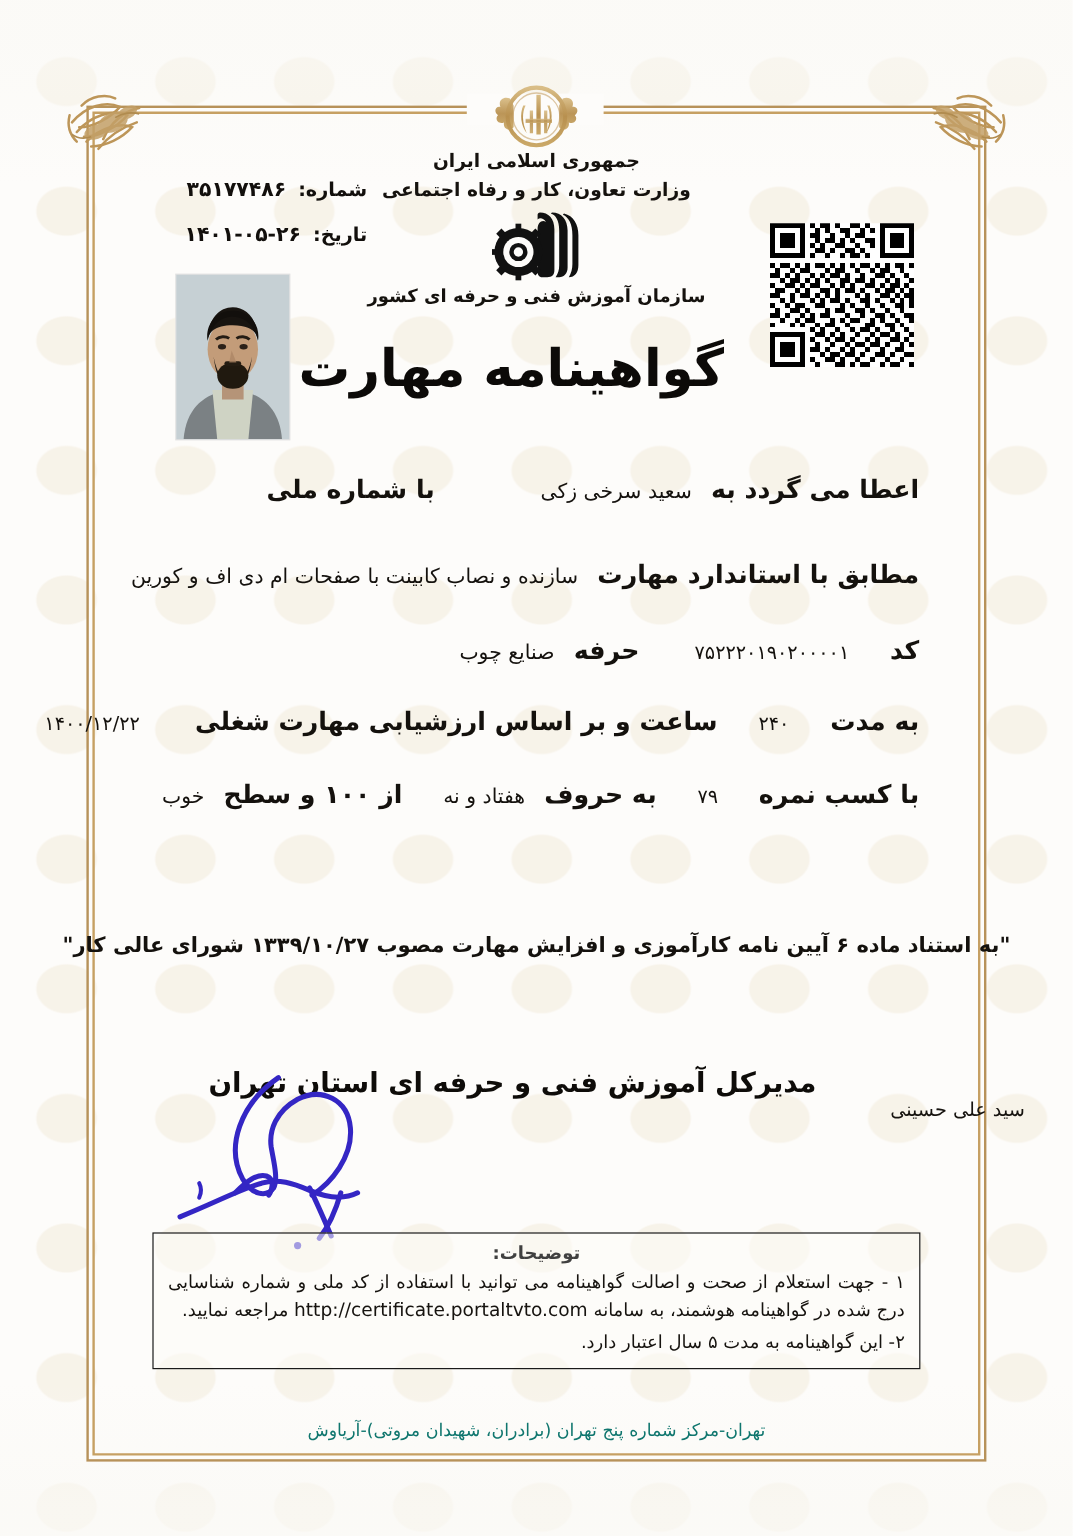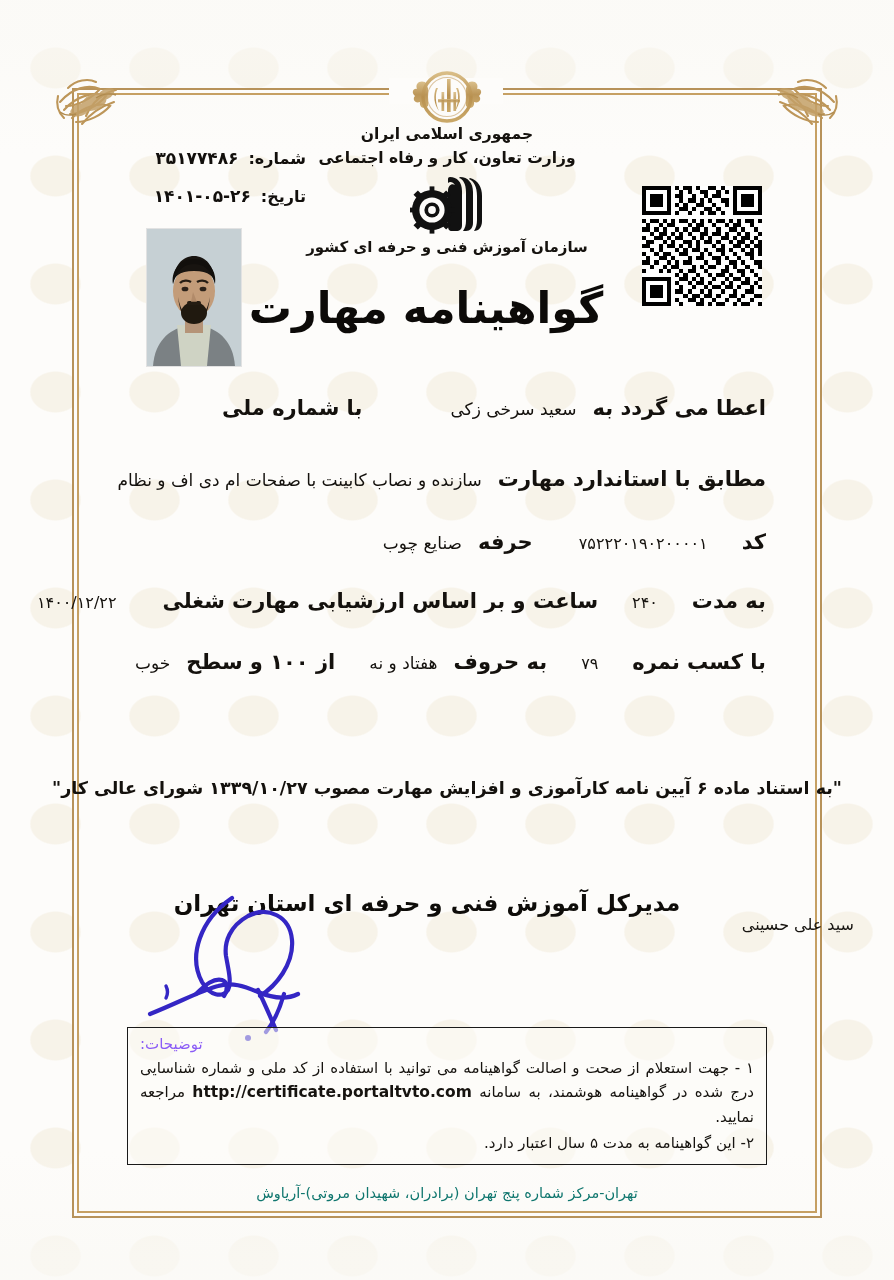--- a/index.html
+++ b/index.html
@@ -164,32 +164,32 @@
 
   
   #notes{
     position:absolute;left:127px;right:127px;top:1027px;
     border:1.5px solid #1a1a1a;
     background:rgba(253,252,248,.55);
     padding:6px 12px 8px;
     box-sizing:border-box;
   }
   #notes-title{
-    font-weight:normal;font-size:15px;color:#8b5cf6;
-    text-align:left;margin:1px 0 3px;
+    font-weight:bold;font-size:15px;color:#404040;
+    text-align:center;margin:1px 0 3px;
   }
   .note{
     font-size:15px;color:#16130f;line-height:1.62;
     text-align:justify;text-align-last:right;
     margin:0 0 1px;
   }
   .note .url{
     font-family:"DejaVu Sans","Liberation Sans",sans-serif;
     direction:ltr;display:inline-block;
-    letter-spacing:0;font-size:15.5px;font-weight:bold;
+    letter-spacing:0;font-size:15.5px;
   }
   #center-line{
     position:absolute;left:0;right:0;top:1185px;
     text-align:center;font-size:14.5px;color:#0f766e;
   }
 </style>
 </head>
 <body>
 
 <div id="page">
@@ -589,21 +589,21 @@
     <span class="v">سعید سرخی زکی</span>
     <span class="gapC"></span>
     <span class="k">با شماره ملی</span>
     <span class="gapA"></span>
     <span class="v num"></span>
   </div>
 
   <div class="row" id="row-std">
     <span class="k">مطابق با استاندارد مهارت</span>
     <span class="gapA"></span>
-    <span class="v">سازنده و نصاب کابینت با صفحات ام دی اف و نظام</span>
+    <span class="v">سازنده و نصاب کابینت با صفحات ام دی اف و کورین</span>
   </div>
 
   <div class="row" id="row-job">
     <span class="k">کد</span>
     <span class="gapD"></span>
     <span class="v num">۷۵۲۲۲۰۱۹۰۲۰۰۰۰۱</span>
     <span class="gapB"></span>
     <span class="k">حرفه</span>
     <span class="gapA"></span>
     <span class="v">صنایع چوب</span>

